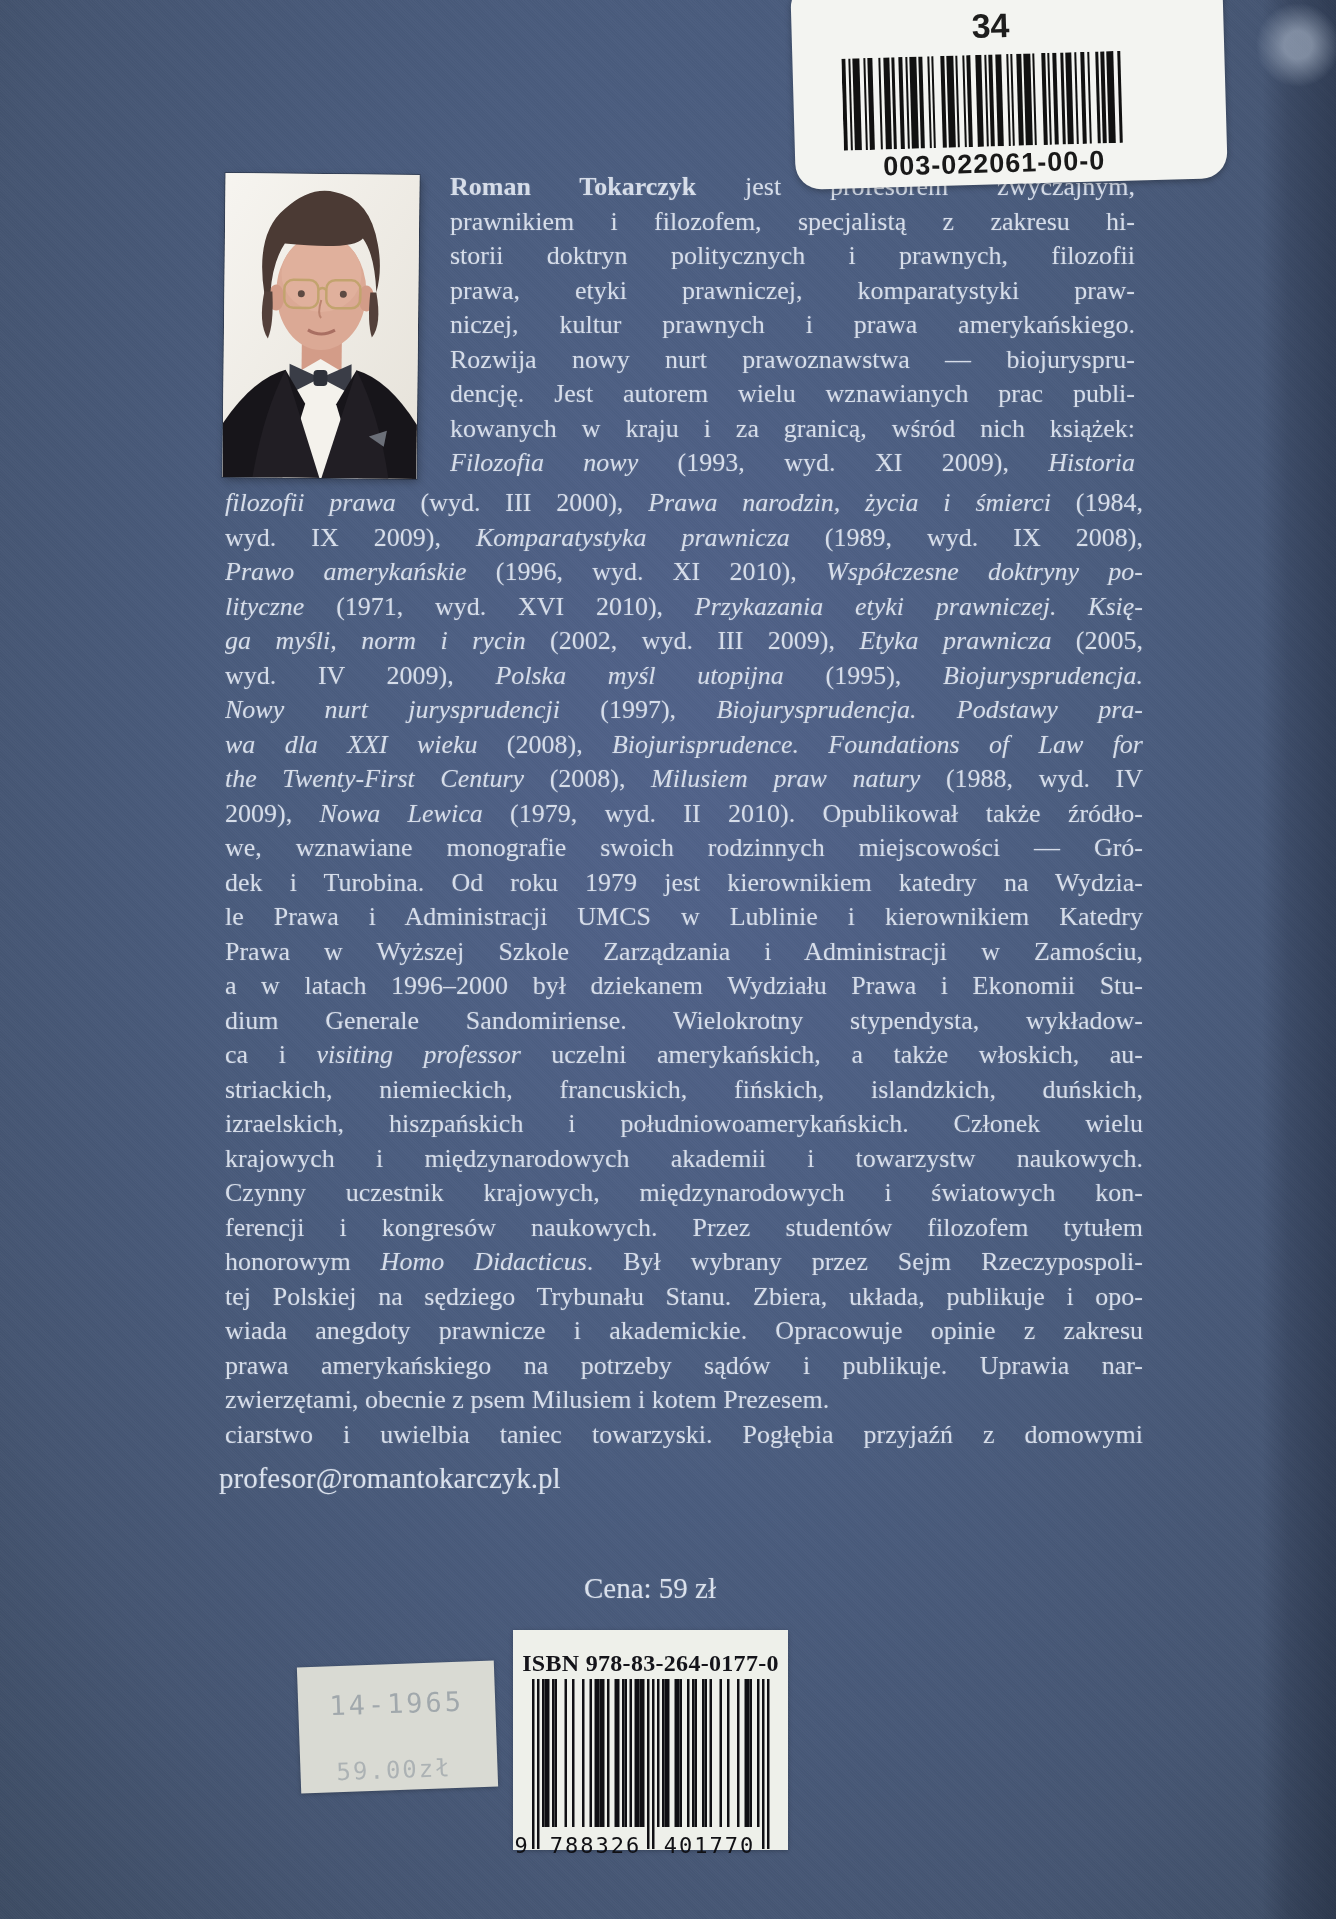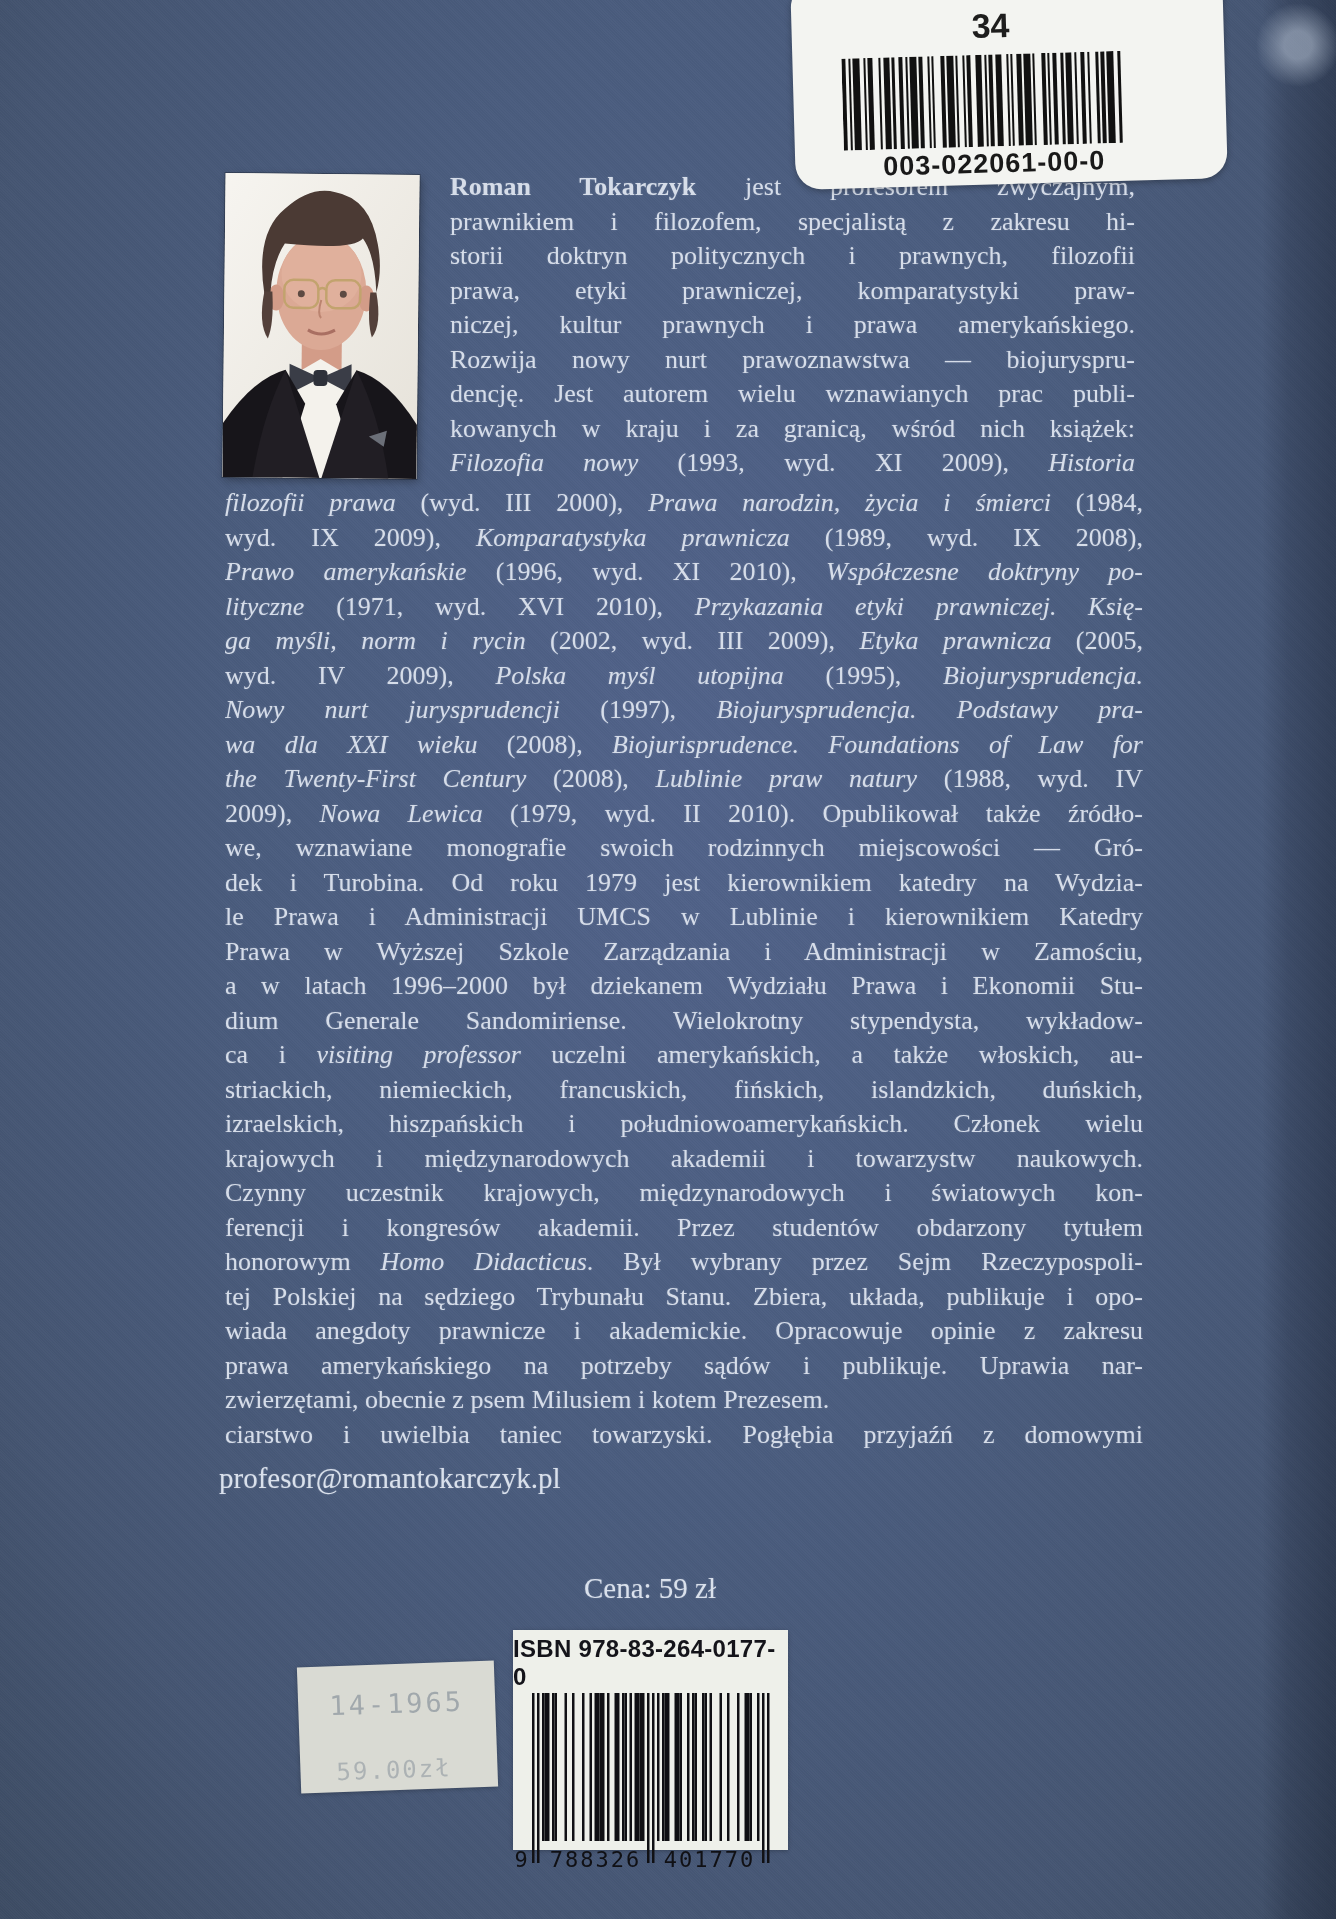--- a/index.html
+++ b/index.html
@@ -71,22 +71,22 @@
   .lib-line1{position:absolute;top:24px;left:0;width:100%;text-align:center;
     font-size:27px;color:#98a0a6;letter-spacing:3px;opacity:.85;}
   .lib-line2{position:absolute;bottom:6px;left:36px;width:100%;
     font-size:24px;color:#a2a9ad;letter-spacing:2px;opacity:.8;}
 
   
   .isbn-label{
     position:absolute;left:513px;top:1630px;width:275px;height:220px;
     background:#eef0ea;box-shadow:0 1px 4px rgba(0,0,0,.25);
   }
-  .isbn-text{margin-top:5px;font-size:24px;font-weight:700;
-    color:#14141a;font-family:Liberation Sans, sans-serif;letter-spacing:.3px;}
+  .isbn-text{margin-top:20px;text-align:center;font-size:24px;font-weight:700;
+    color:#14141a;font-family:Liberation Serif, serif;letter-spacing:.3px;}
   .ean{position:relative;width:238px;margin:2px auto 0;height:182px;}
   .ean svg{display:block;}
   .ean-digits{position:absolute;left:0;top:152px;width:238px;height:28px;
     font-family:"DejaVu Sans Mono","Liberation Mono",monospace;font-size:22px;color:#101014;}
   .ean-digits .d1{position:absolute;left:-17px;top:2px;}
   .ean-digits .d2{position:absolute;left:14px;top:2px;width:100px;text-align:center;letter-spacing:2px;}
   .ean-digits .d3{position:absolute;left:128px;top:2px;width:100px;text-align:center;letter-spacing:2px;}
 </style>
 </head>
 <body>
@@ -153,34 +153,34 @@
     </div>
   <div class="bio-rest" id="bio-rest">
       <div class="line"><span class="it">filozofii prawa</span><span> (wyd. III 2000), </span><span class="it">Prawa narodzin, życia i śmierci</span><span> (1984,</span></div>
       <div class="line"><span>wyd. IX 2009), </span><span class="it">Komparatystyka prawnicza</span><span> (1989, wyd. IX 2008),</span></div>
       <div class="line"><span class="it">Prawo amerykańskie</span><span> (1996, wyd. XI 2010), </span><span class="it">Współczesne doktryny po-</span></div>
       <div class="line"><span class="it">lityczne</span><span> (1971, wyd. XVI 2010), </span><span class="it">Przykazania etyki prawniczej. Księ-</span></div>
       <div class="line"><span class="it">ga myśli, norm i rycin</span><span> (2002, wyd. III 2009), </span><span class="it">Etyka prawnicza</span><span> (2005,</span></div>
       <div class="line"><span>wyd. IV 2009), </span><span class="it">Polska myśl utopijna</span><span> (1995), </span><span class="it">Biojurysprudencja.</span></div>
       <div class="line"><span class="it">Nowy nurt jurysprudencji</span><span> (1997), </span><span class="it">Biojurysprudencja. Podstawy pra-</span></div>
       <div class="line"><span class="it">wa dla XXI wieku</span><span> (2008), </span><span class="it">Biojurisprudence. Foundations of Law for</span></div>
-      <div class="line"><span class="it">the Twenty-First Century</span><span> (2008), </span><span class="it">Lublinie praw natury</span><span> (1988, wyd. IV</span></div>
+      <div class="line"><span class="it">the Twenty-First Century</span><span> (2008), </span><span class="it">Milusiem praw natury</span><span> (1988, wyd. IV</span></div>
       <div class="line"><span>2009), </span><span class="it">Nowa Lewica</span><span> (1979, wyd. II 2010). Opublikował także źródło-</span></div>
       <div class="line"><span>we, wznawiane monografie swoich rodzinnych miejscowości — Gró-</span></div>
       <div class="line"><span>dek i Turobina. Od roku 1979 jest kierownikiem katedry na Wydzia-</span></div>
       <div class="line"><span>le Prawa i Administracji UMCS w Lublinie i kierownikiem Katedry</span></div>
       <div class="line"><span>Prawa w Wyższej Szkole Zarządzania i Administracji w Zamościu,</span></div>
       <div class="line"><span>a w latach 1996–2000 był dziekanem Wydziału Prawa i Ekonomii Stu-</span></div>
       <div class="line"><span>dium Generale Sandomiriense. Wielokrotny stypendysta, wykładow-</span></div>
       <div class="line"><span>ca i </span><span class="it">visiting professor</span><span> uczelni amerykańskich, a także włoskich, au-</span></div>
       <div class="line"><span>striackich, niemieckich, francuskich, fińskich, islandzkich, duńskich,</span></div>
       <div class="line"><span>izraelskich, hiszpańskich i południowoamerykańskich. Członek wielu</span></div>
       <div class="line"><span>krajowych i międzynarodowych akademii i towarzystw naukowych.</span></div>
       <div class="line"><span>Czynny uczestnik krajowych, międzynarodowych i światowych kon-</span></div>
-      <div class="line"><span>ferencji i kongresów akademii. Przez studentów obdarzony tytułem</span></div>
+      <div class="line"><span>ferencji i kongresów naukowych. Przez studentów filozofem tytułem</span></div>
       <div class="line"><span>honorowym </span><span class="it">Homo Didacticus</span><span>. Był wybrany przez Sejm Rzeczypospoli-</span></div>
       <div class="line"><span>tej Polskiej na sędziego Trybunału Stanu. Zbiera, układa, publikuje i opo-</span></div>
       <div class="line"><span>wiada anegdoty prawnicze i akademickie. Opracowuje opinie z zakresu</span></div>
       <div class="line"><span>prawa amerykańskiego na potrzeby sądów i publikuje. Uprawia nar-</span></div>
       <div class="line no-just"><span>zwierzętami, obecnie z psem Milusiem i kotem Prezesem.</span></div>
       <div class="line"><span>ciarstwo i uwielbia taniec towarzyski. Pogłębia przyjaźń z domowymi</span></div>
     </div>
 
   <div class="email">profesor@romantokarczyk.pl</div>
   <div class="price">Cena: 59 zł</div>

